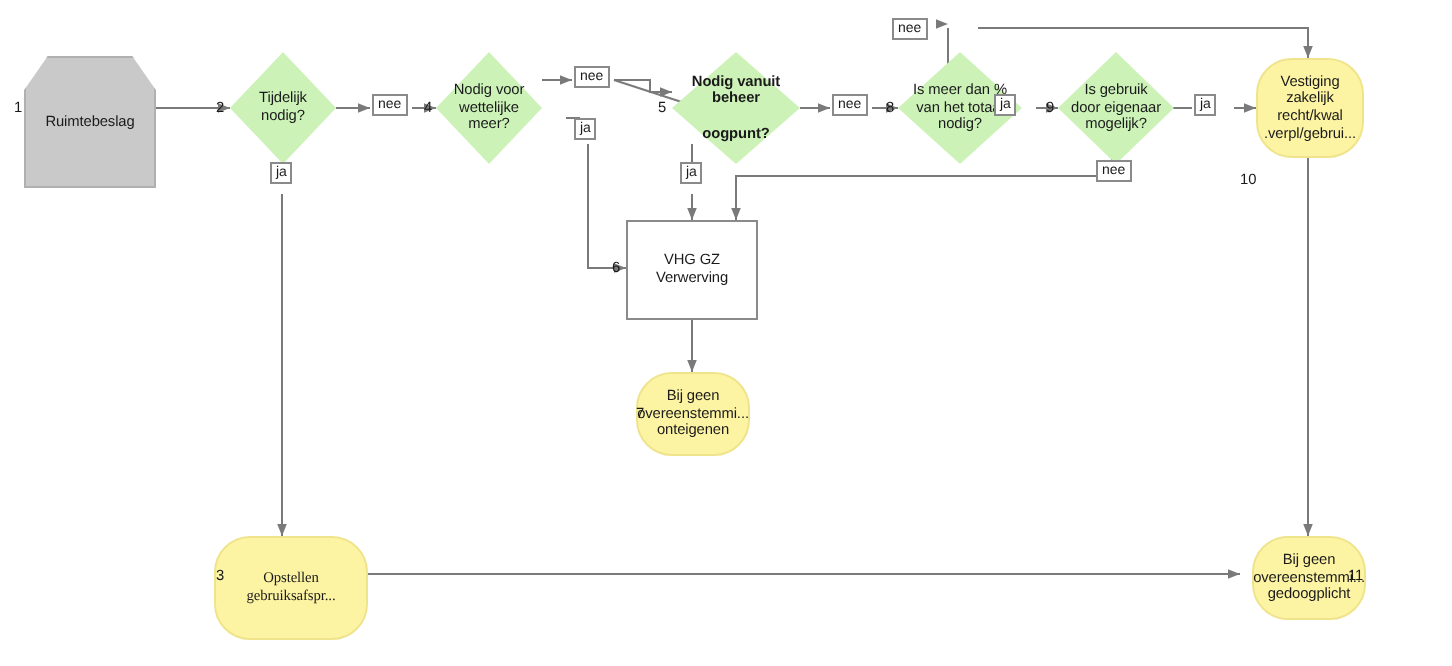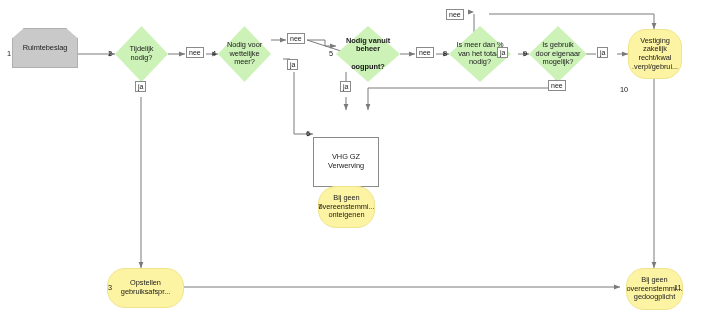--- a/index.html
+++ b/index.html
@@ -161,21 +161,21 @@
       <path d="M548,88 L368,88 L368,110"></path>
 
       <path d="M346,160 L346,186"></path>
 
       <path d="M654,79 L654,268"></path>
 
       <path d="M184,287 L620,287"></path>
     </g>
   </svg>
 
-  <div class="node n-start" style="left:12px; top:28px; width:66px; height:40px;">
+  <div class="node n-start" style="left:12px; top:28px; width:66px; height:66px;">
     <span class="label">Ruimtebeslag</span>
   </div>
   <div class="num" style="left:7px; top:50px;">1</div>
 
   <div class="node n-decision" style="left:115px; top:26px; width:53px; height:56px;">
     <span class="diamond-bg"></span>
     <span class="label">Tijdelijk
 nodig?</span>
   </div>
   <div class="num" style="left:108px; top:50px;">2</div>
@@ -214,35 +214,35 @@
   <div class="num" style="left:523px; top:50px;">9</div>
 
   <div class="node n-process" style="left:628px; top:29px; width:54px; height:50px;">
     <span class="label">Vestiging
 zakelijk
 recht/kwal
 .verpl/gebrui...</span>
   </div>
   <div class="num" style="left:620px; top:50px;margin-top:36px;">10</div>
 
-  <div class="node n-doc" style="left:313px; top:110px; width:66px; height:50px;margin-top:27px;">
+  <div class="node n-doc" style="left:313px; top:110px; width:66px; height:50px;">
     <span class="label">VHG GZ
 Verwerving</span>
     <span class="foldline"></span>
   </div>
   <div class="num" style="left:306px; top:130px;">6</div>
 
   <div class="node n-process" style="left:318px; top:186px; width:57px; height:42px;">
     <span class="label">Bij geen
 overeenstemmi...
 onteigenen</span>
   </div>
   <div class="num" style="left:318px; top:203px;">7</div>
 
-  <div class="node n-process" style="left:107px; top:268px; width:77px; height:40px;">
+  <div class="node n-process" style="left:107px; top:268px; width:77px; height:52px;font-family:Liberation Serif, serif;">
     <span class="label">Opstellen
 gebruiksafspr...</span>
   </div>
   <div class="num" style="left:108px; top:284px;">3</div>
 
   <div class="node n-process" style="left:626px; top:268px; width:57px; height:42px;">
     <span class="label">Bij geen
 overeenstemmi...
 gedoogplicht</span>
   </div>

